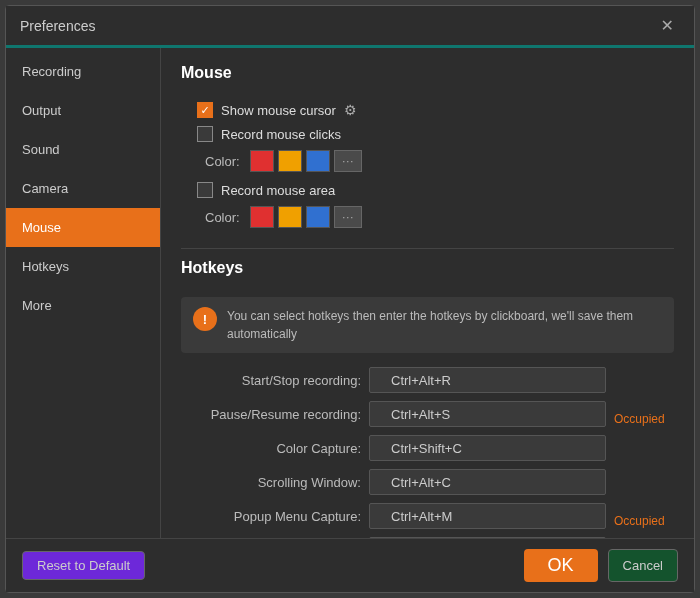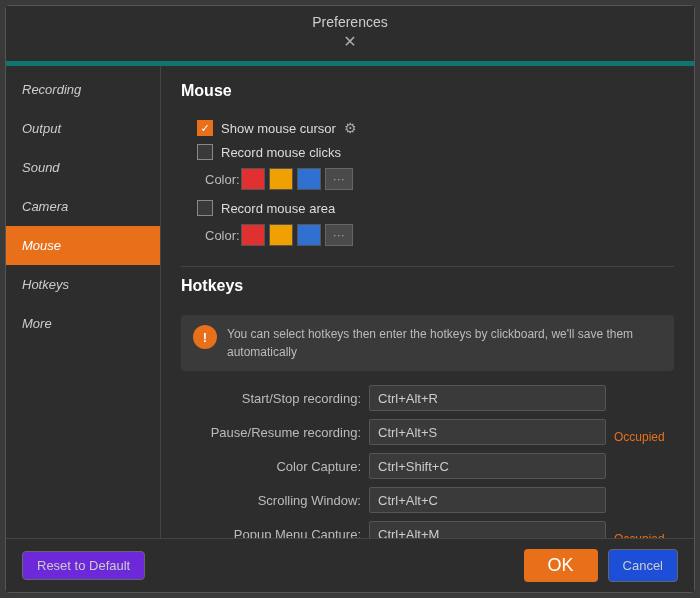--- a/index.html
+++ b/index.html
@@ -23,23 +23,22 @@
       flex-direction: column;
       color: #ddd;
       font-size: 13px;
     }
     .title-bar {
       background: #2d2d2d;
       padding: 8px 14px;
       display: flex;
       justify-content: space-between;
       align-items: center;
-      border-bottom: 5px solid #0f766e;
-      flex-shrink: 0;
-      flex-direction: column;
+      border-bottom: 3px solid #0f766e;
+      flex-shrink: 0;
     }
     .title-bar-text {
       font-size: 14px;
       color: #ccc;
     }
     .close-btn {
       background: none;
       border: none;
       color: #aaa;
       font-size: 16px;
@@ -50,21 +49,20 @@
       display: flex;
       flex: 1;
       overflow: hidden;
     }
     .sidebar {
       width: 155px;
       background: #2d2d2d;
       border-right: 1px solid #444;
       flex-shrink: 0;
       padding-top: 4px;
-      font-style: italic;
     }
     .sidebar-item {
       padding: 12px 16px;
       cursor: pointer;
       color: #ccc;
       font-size: 13px;
     }
     .sidebar-item.active {
       background: #e8701a;
       color: #fff;
@@ -121,21 +119,21 @@
     }
     .color-row {
       display: flex;
       align-items: center;
       margin-left: 24px;
       margin-bottom: 10px;
       margin-top: 4px;
     }
     .color-label {
       color: #bbb;
-      margin-right: 1px;
+      margin-right: 10px;
       font-size: 13px;
     }
     .color-swatch {
       width: 24px;
       height: 22px;
       margin-right: 4px;
       cursor: pointer;
       border: 1px solid #555;
     }
     .color-more {
@@ -189,21 +187,21 @@
       color: #bbb;
       font-size: 13px;
       margin-right: 8px;
       flex-shrink: 0;
     }
     .hotkey-input {
       flex: 1;
       background: #3a3a3a;
       border: 1px solid #555;
       border-radius: 2px;
-      padding: 4px 8px;
+      padding: 4px 21px;
       color: #ccc;
       font-size: 13px;
       height: 26px;
       max-width: 260px;
     }
     .occupied-label {
       color: #e8701a;
       font-size: 12px;
       margin-left: 8px;
       width: 60px;
@@ -231,21 +229,21 @@
     .ok-btn {
       background: #e8701a;
       border: none;
       color: #fff;
       padding: 6px 24px;
       border-radius: 4px;
       cursor: pointer;
       font-size: 18px;
     }
     .cancel-btn {
-      background: #1d4ed8;
+      background: #14532d;
       border: 1px solid #666;
       color: #ccc;
       padding: 6px 14px;
       border-radius: 4px;
       cursor: pointer;
       font-size: 13px;
     }
     .divider {
       height: 1px;
       background: #444;

